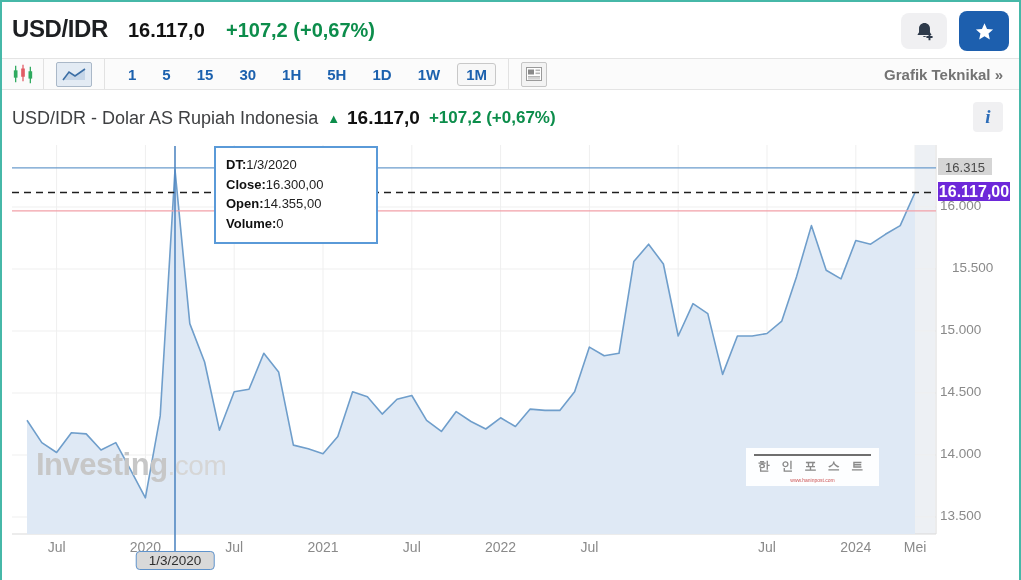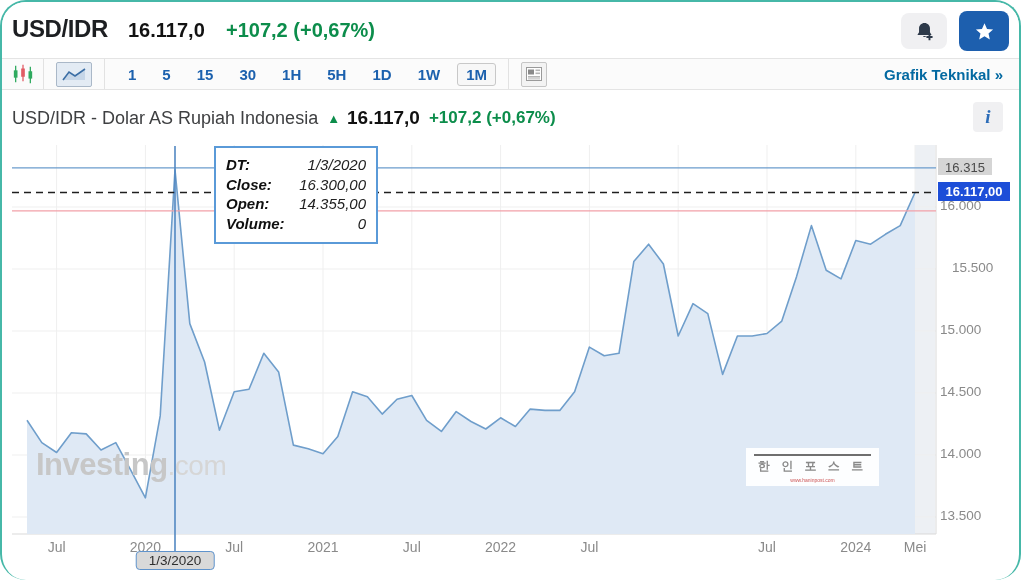--- a/index.html
+++ b/index.html
@@ -1,20 +1,20 @@
 <!DOCTYPE html>
 <html><head>
 <meta charset="utf-8">
 <style>
   * { margin:0; padding:0; box-sizing:border-box; }
   html,body { background:#fff; }
   body { font-family:"Liberation Sans","DejaVu Sans",sans-serif; }
   .page { position:relative; width:1021px; height:580px; background:#fff;
           border-top:2px solid #46b8a8; border-left:2px solid #46b8a8; border-right:2px solid #46b8a8;
-          overflow:hidden;border-radius:26px; }
+          overflow:hidden; }
 
   
   .header { position:absolute; left:0; top:0; width:100%; height:54px; background:#fff; }
   .sym   { position:absolute; left:10px; top:13px; font-size:24px; font-weight:700; color:#1d1f22; letter-spacing:-0.4px; }
   .hp    { position:absolute; left:126px; top:17px; font-size:20px; font-weight:700; color:#121212; }
   .hc    { position:absolute; left:224px; top:17px; font-size:20px; font-weight:700; }
   .green { color:#0c8d4b; }
   .bell-btn { position:absolute; right:72px; top:11px; width:46px; height:36px; border:none; border-radius:8px;
               background:#f0f0f2; cursor:pointer; display:flex; align-items:center; justify-content:center; }
   .star-btn { position:absolute; right:10px; top:9px; width:50px; height:40px; border:none; border-radius:8px;
@@ -27,21 +27,21 @@
   .candle-cell { width:42px; height:100%; border-right:1px solid #e2e2e2; display:flex; align-items:center; justify-content:center; }
   .ctype-btn { margin-left:12px; width:36px; height:25px; background:#e3ebf4; border:1px solid #aab8c8; border-radius:2px;
                display:flex; align-items:center; justify-content:center; cursor:pointer; }
   .tsep { width:1px; height:100%; background:#e2e2e2; margin-left:12px; }
   .intervals { display:flex; align-items:center; margin-left:14px; gap:8px; }
   .intervals button { background:transparent; border:1px solid transparent; color:#1c61ae; font-family:inherit;
                       font-size:15px; font-weight:700; padding:2px 8px; cursor:pointer; border-radius:3px; }
   .intervals button.sel { border:1px solid #c8c8c8; background:#f7f7f7; }
   .layout-btn { margin-left:12px; width:26px; height:25px; background:#f3f3f3; border:1px solid #c6c6c6; border-radius:2px;
                 display:flex; align-items:center; justify-content:center; cursor:pointer; }
-  .grafik { margin-left:auto; margin-right:16px; font-size:15px; font-weight:700; color:#0369a1; text-decoration:none; cursor:pointer; }
+  .grafik { margin-left:auto; margin-right:16px; font-size:15px; font-weight:700; color:#737373; text-decoration:none; cursor:pointer; }
 
   
   .chart-head { position:absolute; left:0; top:95px; width:100%; height:42px; background:#fff;
                 display:flex; align-items:center; }
   .ct-title { margin-left:10px; font-size:18px; color:#3f4042; }
   .ct-arrow { margin-left:9px; font-size:13px; color:#0c8d4b; }
   .ct-price { margin-left:7px; font-size:19px; font-weight:700; color:#111; }
   .ct-chg   { margin-left:9px; font-size:17px; font-weight:700; }
   .info-btn { position:absolute; right:16px; top:5px; width:30px; height:30px; background:#f0f0f2; border:none; border-radius:4px;
               font-family:"Liberation Serif","DejaVu Serif",serif; font-style:italic; font-weight:700; font-size:19px;
@@ -56,30 +56,30 @@
   .wm-hanin .l1 { font-size:24px; font-weight:800; letter-spacing:-0.5px; line-height:1.05; }
   .wm-hanin .hg { color:#898989; } .wm-hanin .hr { color:#e2626e; }
   .wm-hanin .bar { border-top:2px solid #6f6f6f; margin:2px 0 2px; }
   .wm-hanin .l2 { font-size:12px; font-weight:700; color:#8a8a8a; letter-spacing:4px; }
   .wm-hanin .l3 { font-size:5px; color:#cc5555; margin-top:2px; }
 
   .ylab { position:absolute; left:938px; width:56px; font-size:13.5px; color:#8a8a8a; z-index:2; }
   .badge-gray  { position:absolute; left:936px; width:54px; height:17px; line-height:19px; text-align:center;
                  background:#d5d5d5; color:#4a4a4a; font-size:13px; z-index:4; }
   .badge-black { position:absolute; left:936px; width:72px; height:19px; line-height:19px; text-align:center;
-                 background:#1d4ed8; color:#fff; font-size:13px; font-weight:700; z-index:4; }
+                 background:#6d28d9; color:#fff; font-size:16px; font-weight:700; z-index:4; }
   .xlabels { position:absolute; left:0; top:537px; width:931px; height:17px; overflow:hidden; }
   .xlab { position:absolute; width:60px; text-align:center; font-size:14px; color:#8a8a8a; }
   .date-badge { position:absolute; top:549px; transform:translateX(-50%); background:#d9d9d9;
                 border:1.5px solid #5f93cc; border-radius:4px; padding:1px 12px; font-size:13.5px; color:#2f2f2f; z-index:5; }
 
   
   .tooltip { position:absolute; left:212px; top:144px; width:164px; background:#fff; border:2px solid #5a9ad8;
              padding:7px 10px 9px 10px; z-index:6; }
-  .trow { display:flex; justify-content:space-between; font-size:15px; line-height:19.5px;font-style:italic; }
+  .trow { display:flex; justify-content:flex-start; font-size:13px; line-height:19.5px; }
   .tl { font-weight:700; color:#101010; }
   .tv { color:#222; }
 </style>
 </head>
 <body>
 
 <div class="page">
 
   <div class="header">
     <span class="sym">USD/IDR</span>

